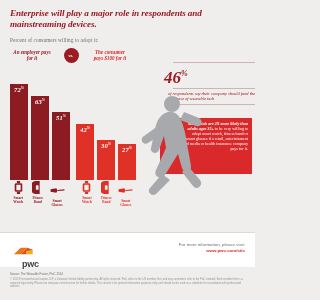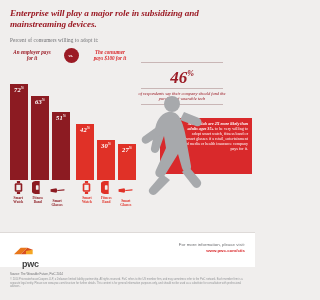--- a/index.html
+++ b/index.html
@@ -80,21 +80,21 @@
   .iconcap{
     margin-top:2px;text-align:center;
     font-family:"Liberation Serif", serif;
     font-weight:bold;font-size:3.5px;line-height:4.2px;
   }
   .cap-dark{color:#8c1b22;}
   .cap-bright{color:#e03127;}
 
   
   .stat{
-    position:absolute;left:132px;top:62px;width:100px;text-align:center;
+    position:absolute;left:164px;top:62px;width:100px;text-align:left;
   }
   .stat .rule{height:1px;background:#c9b6b6;width:82px;margin:0 auto;}
   .statnum{
     font-family:"Liberation Serif", serif;
     font-style:italic;font-weight:bold;
     color:#9b1b25;font-size:17px;line-height:20px;
     padding:1px 0 0 0;
   }
   .statnum sup{font-size:8px;}
   .stattext{
@@ -143,21 +143,21 @@
   }
   .source{font-size:2.9px;color:#6d6e71;line-height:4px;}
   .fineprint{font-size:2.6px;color:#929497;line-height:3.5px;margin-top:2px;}
 </style>
 </head>
 <body>
 
 <div class="page">
 
   <div class="header">
-    <div class="title">Enterprise will play a major role in subsidizing and mainstreaming devices.</div>
+    <div class="title">Enterprise will play a major role in respondents and mainstreaming devices.</div>
     <div class="subtitle">Percent of consumers willing to adopt it:</div>
   </div>
 
   <div class="vsrow">
     <div class="vslabel">An employer pays for it</div>
     <div class="vscircle">vs.</div>
     <div class="vslabel right">The consumer pays $100 for it</div>
   </div>
 
   <div class="chart">

